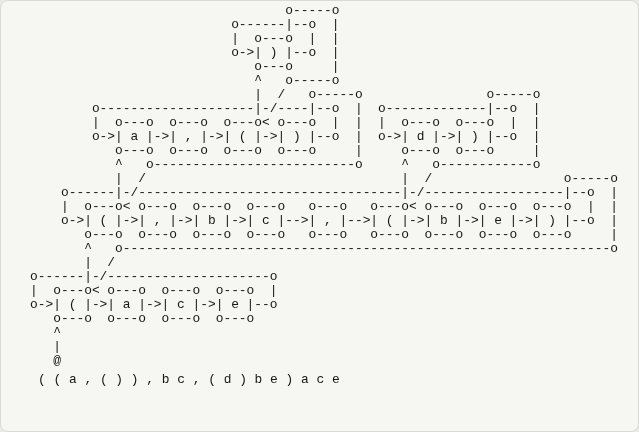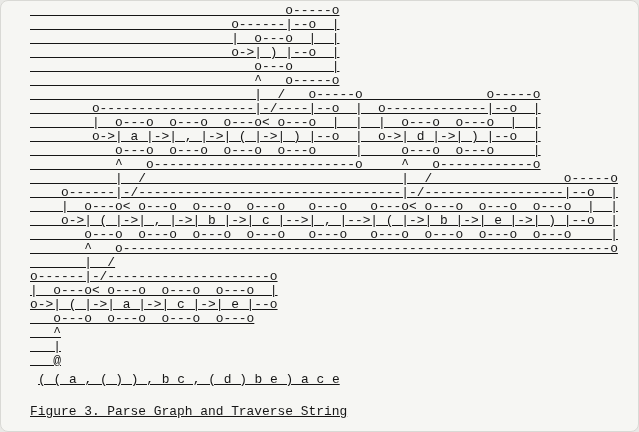--- a/index.html
+++ b/index.html
@@ -14,21 +14,20 @@
     box-sizing: border-box;
     width: 639px;
     height: 432px;
     background: #f6f6f3;
     border: 1px solid #dddddarkened;
     border: 1px solid #d9d9d5;
     border-radius: 8px;
     padding: 3px 0 0 29px;
     font-family: "Liberation Mono", "DejaVu Sans Mono", monospace;
     color: #151515;
-    text-decoration: underline;
   }
   pre.art, .mono-line {
     margin: 0;
     font-family: "Liberation Mono", "DejaVu Sans Mono", monospace;
     font-size: 12.9px;
     line-height: 14px;
     letter-spacing: 0;
     white-space: pre;
     color: #151515;
   }
@@ -64,14 +63,13 @@
        ^   o---------------------------------------------------------------o
        |  /
 o------|-/---------------------o
 |  o---o&lt; o---o  o---o  o---o  |
 o-&gt;| ( |-&gt;| a |-&gt;| c |-&gt;| e |--o
    o---o  o---o  o---o  o---o
    ^
    |
    @</pre>
   <div class="mono-line traverse">( ( a , ( ) ) , b c , ( d ) b e ) a c e</div>
-  <div class="mono-line caption">Figure 3. Parse Graph and Traverse String</div>
 </div>
 
 </body></html>

